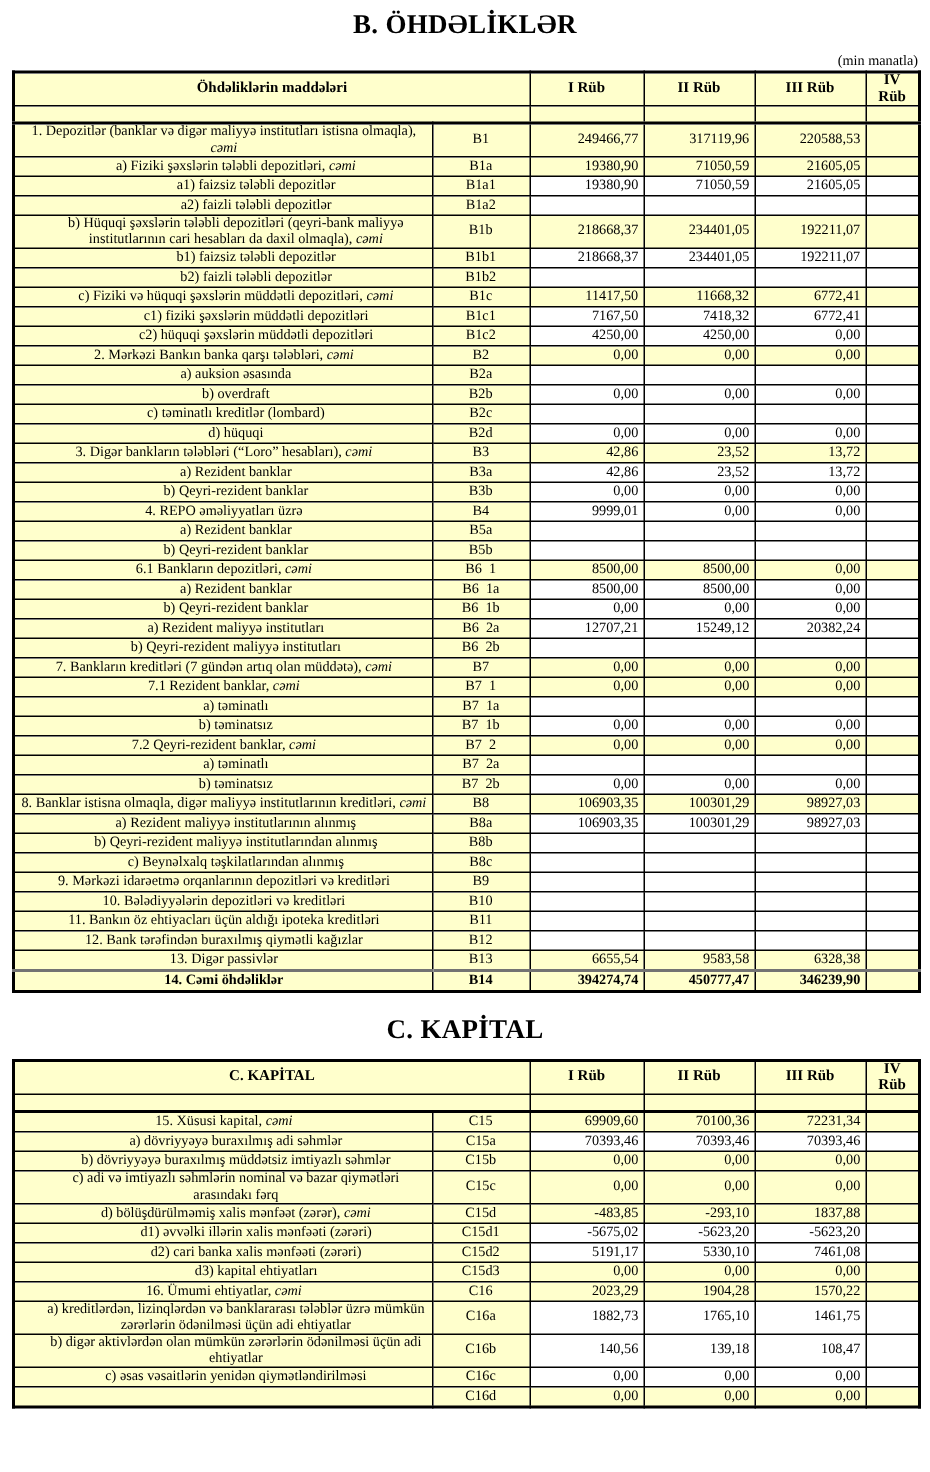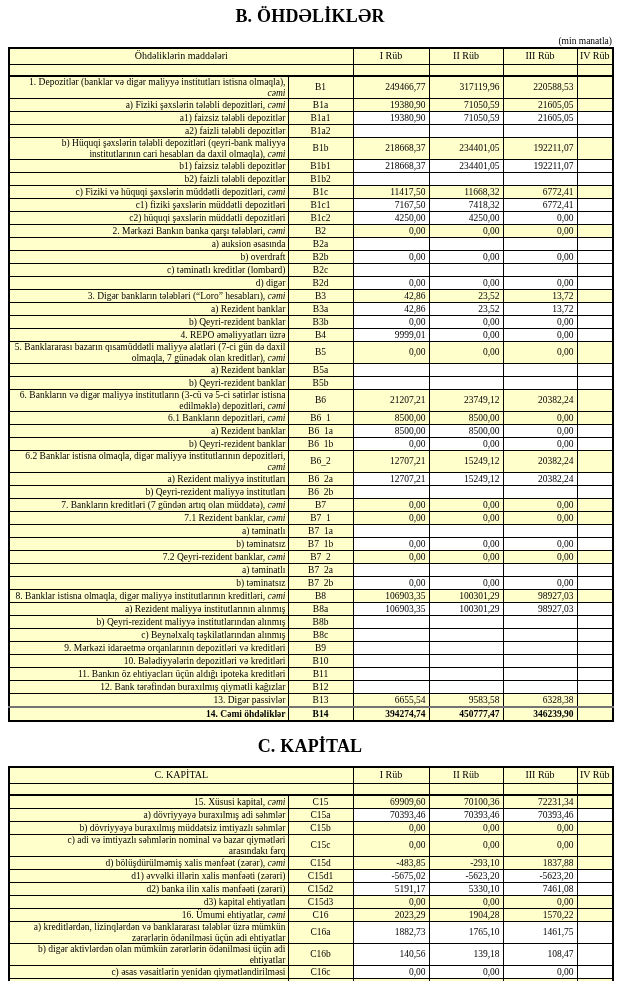--- a/index.html
+++ b/index.html
@@ -11,24 +11,24 @@
   .doc-title { text-align:center; font-weight:bold; font-size:18px; margin:2px 0 9px 0; letter-spacing:.2px; }
   .doc-title.cap { margin:14px 0 9px 0; }
   .unit-note { text-align:right; font-size:9.5px; margin:0 0 1px 0; }
   table { border-collapse:collapse; table-layout:fixed; width:604px; border:2px solid #000; }
   col.c-label { width:279px; } col.c-code { width:65px; }
   col.c-q1 { width:76px; } col.c-q2 { width:74px; } col.c-q3 { width:74px; } col.c-q4 { width:36px; }
   th, td {
     border:1px solid #000; background:#FFFFCC; padding:0 2px;
     font-size:9.5px; line-height:10.5px; vertical-align:middle; overflow:hidden;
   }
-  th { font-weight:normal; font-size:10px; text-align:center; height:15px;margin-left:36px; }
+  th { font-weight:bold; font-size:10px; text-align:center; height:15px;margin-left:36px; }
   tr.spacer td { height:10px; border-bottom:2px solid #000; }
   td { height:12px; }
-  td.lbl { text-align:right; }
+  td.lbl { text-align:center; }
   td.lbl.ind0 { padding-left:3px; }
   td.lbl.ind1 { padding-left:19px; }
   td.lbl.ind2 { padding-left:46px; }
   td.code { text-align:center; white-space:pre-wrap; }
   td.val { text-align:right; padding-right:3px; }
   tr.fill-white td.val { background:#ffffff; }
   tr.bold-row td { font-weight:bold; }
   tr.thick-top td { border-top:2px solid #737373; }
   .lbl-em { font-style:italic; }
   .lbl-em:empty { display:none; }
@@ -174,21 +174,21 @@
   </tr>
         <tr class="fill-white">
     <td class="lbl ind1"><span class="lbl-text">c) təminatlı kreditlər (lombard)</span></td>
     <td class="code">B2c</td>
     <td class="val"></td>
     <td class="val"></td>
     <td class="val"></td>
     <td class="val"></td>
   </tr>
         <tr class="fill-white">
-    <td class="lbl ind1"><span class="lbl-text">d) digər</span></td>
+    <td class="lbl ind1"><span class="lbl-text">d) hüquqi</span></td>
     <td class="code">B2d</td>
     <td class="val">0,00</td>
     <td class="val">0,00</td>
     <td class="val">0,00</td>
     <td class="val"></td>
   </tr>
         <tr class="fill-yellow">
     <td class="lbl ind0"><span class="lbl-text">3. Digər bankların tələbləri (“Loro” hesabları),</span><span class="lbl-em">cəmi</span></td>
     <td class="code">B3</td>
     <td class="val">42,86</td>
@@ -213,50 +213,34 @@
     <td class="val"></td>
   </tr>
         <tr class="fill-white">
     <td class="lbl ind0"><span class="lbl-text">4. REPO əməliyyatları  üzrə</span></td>
     <td class="code">B4</td>
     <td class="val">9999,01</td>
     <td class="val">0,00</td>
     <td class="val">0,00</td>
     <td class="val"></td>
   </tr>
-        <tr class="fill-yellow">
-    <td class="lbl ind0"><span class="lbl-text">5. Banklararası bazarın qısamüddətli maliyyə alətləri (7-ci gün də daxil olmaqla, 7 günədək olan kreditlər),</span><span class="lbl-em">cəmi</span></td>
-    <td class="code">B5</td>
-    <td class="val">0,00</td>
-    <td class="val">0,00</td>
-    <td class="val">0,00</td>
-    <td class="val"></td>
-  </tr>
         <tr class="fill-white">
     <td class="lbl ind1"><span class="lbl-text">a) Rezident banklar</span></td>
     <td class="code">B5a</td>
     <td class="val"></td>
     <td class="val"></td>
     <td class="val"></td>
     <td class="val"></td>
   </tr>
         <tr class="fill-white">
     <td class="lbl ind1"><span class="lbl-text">b) Qeyri-rezident banklar</span></td>
     <td class="code">B5b</td>
     <td class="val"></td>
     <td class="val"></td>
     <td class="val"></td>
-    <td class="val"></td>
-  </tr>
-        <tr class="fill-yellow">
-    <td class="lbl ind0"><span class="lbl-text">6. Bankların və digər maliyyə institutların (3-cü və 5-ci sətirlər istisna edilməklə) depozitləri,</span><span class="lbl-em">cəmi</span></td>
-    <td class="code">B6</td>
-    <td class="val">21207,21</td>
-    <td class="val">23749,12</td>
-    <td class="val">20382,24</td>
     <td class="val"></td>
   </tr>
         <tr class="fill-yellow">
     <td class="lbl ind0"><span class="lbl-text">6.1  Bankların depozitləri,</span><span class="lbl-em">cəmi</span></td>
     <td class="code">B6  1</td>
     <td class="val">8500,00</td>
     <td class="val">8500,00</td>
     <td class="val">0,00</td>
     <td class="val"></td>
   </tr>
@@ -267,28 +251,20 @@
     <td class="val">8500,00</td>
     <td class="val">0,00</td>
     <td class="val"></td>
   </tr>
         <tr class="fill-white">
     <td class="lbl ind1"><span class="lbl-text">b) Qeyri-rezident banklar</span></td>
     <td class="code">B6  1b</td>
     <td class="val">0,00</td>
     <td class="val">0,00</td>
     <td class="val">0,00</td>
-    <td class="val"></td>
-  </tr>
-        <tr class="fill-yellow">
-    <td class="lbl ind0"><span class="lbl-text">6.2 Banklar istisna olmaqla, digər maliyyə institutlarının depozitləri,</span><span class="lbl-em">cəmi</span></td>
-    <td class="code">B6_2</td>
-    <td class="val">12707,21</td>
-    <td class="val">15249,12</td>
-    <td class="val">20382,24</td>
     <td class="val"></td>
   </tr>
         <tr class="fill-white">
     <td class="lbl ind1"><span class="lbl-text">a) Rezident maliyyə institutları</span></td>
     <td class="code">B6  2a</td>
     <td class="val">12707,21</td>
     <td class="val">15249,12</td>
     <td class="val">20382,24</td>
     <td class="val"></td>
   </tr>
@@ -509,21 +485,21 @@
   </tr>
         <tr class="fill-white">
     <td class="lbl ind2"><span class="lbl-text">d1) əvvəlki illərin xalis mənfəəti (zərəri)</span></td>
     <td class="code">C15d1</td>
     <td class="val">-5675,02</td>
     <td class="val">-5623,20</td>
     <td class="val">-5623,20</td>
     <td class="val"></td>
   </tr>
         <tr class="fill-white">
-    <td class="lbl ind2"><span class="lbl-text">d2) banka ilin xalis mənfəəti (zərəri)</span></td>
+    <td class="lbl ind2"><span class="lbl-text">d2) cari banka xalis mənfəəti (zərəri)</span></td>
     <td class="code">C15d2</td>
     <td class="val">5191,17</td>
     <td class="val">5330,10</td>
     <td class="val">7461,08</td>
     <td class="val"></td>
   </tr>
         <tr class="fill-yellow">
     <td class="lbl ind2"><span class="lbl-text">d3) kapital ehtiyatları</span></td>
     <td class="code">C15d3</td>
     <td class="val">0,00</td>

